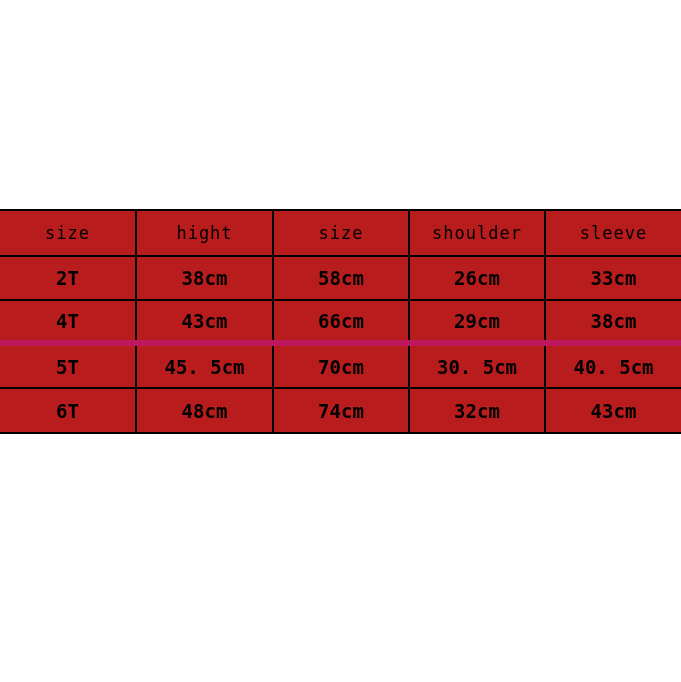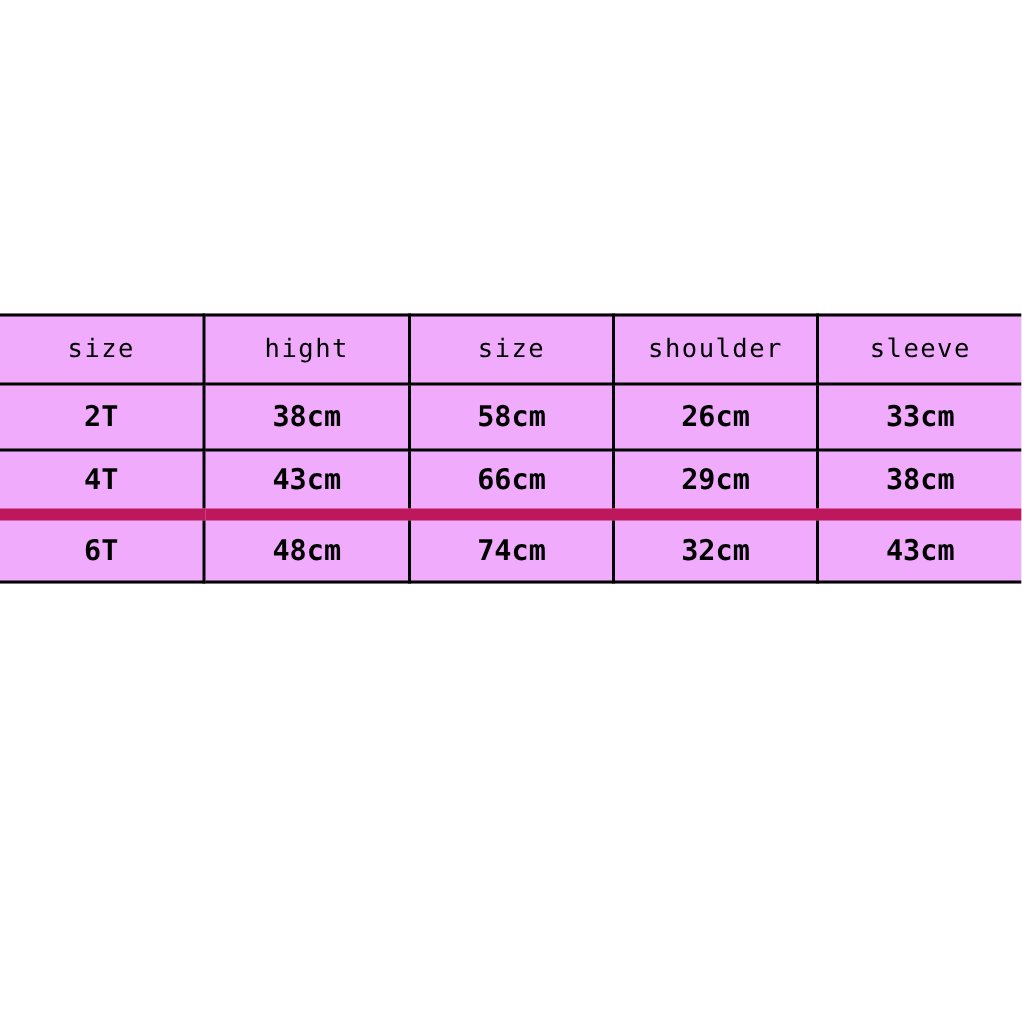--- a/index.html
+++ b/index.html
@@ -26,21 +26,21 @@
     position: absolute;
     left: 0;
     top: 209px;
     width: 681px;
   }
 
   table.size-chart {
     width: 681px;
     border-collapse: collapse;
     table-layout: fixed;
-    background: #f0abfc;
+    background: #b91c1c;
   }
 
   table.size-chart td {
     padding: 0;
     margin: 0;
     text-align: center;
     vertical-align: middle;
     color: #000000;
     border: 0;
     
@@ -59,21 +59,21 @@
     border-bottom: 2px solid #000000;
   }
   tr.row-2t td {
     border-bottom: 2px solid #000000;
   }
   
   tr.row-3t td {
     border-bottom: 0;
   }
   tr.row-4t td {
-    border-bottom: 8px solid #be185d;
+    border-bottom: 6px solid #be185d;
   }
   tr.row-5t td {
     border-bottom: 2px solid #000000;
   }
   tr.row-6t td {
     border-bottom: 2px solid #000000;
   }
 
   
   tr.row-head { height: 46px; }
@@ -172,20 +172,37 @@
             <span class="cell-text">66cm</span>
           </td>
           <td class="data-cell">
             <span class="cell-text">29cm</span>
           </td>
           <td class="data-cell col-last">
             <span class="cell-text">38cm</span>
           </td>
         </tr>
 
+        <tr class="row-5t">
+          <td class="data-cell">
+            <span class="cell-text">5T</span>
+          </td>
+          <td class="data-cell">
+            <span class="cell-text">45. 5cm</span>
+          </td>
+          <td class="data-cell">
+            <span class="cell-text">70cm</span>
+          </td>
+          <td class="data-cell">
+            <span class="cell-text">30. 5cm</span>
+          </td>
+          <td class="data-cell col-last">
+            <span class="cell-text">40. 5cm</span>
+          </td>
+        </tr>
 
         <tr class="row-6t">
           <td class="data-cell">
             <span class="cell-text">6T</span>
           </td>
           <td class="data-cell">
             <span class="cell-text">48cm</span>
           </td>
           <td class="data-cell">
             <span class="cell-text">74cm</span>

